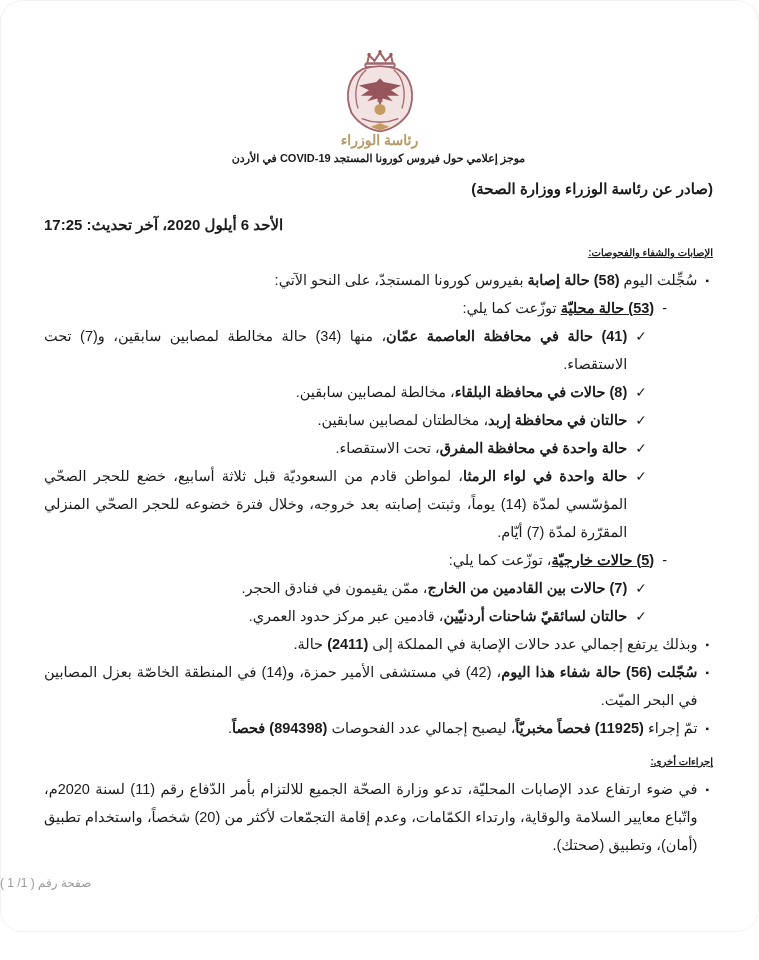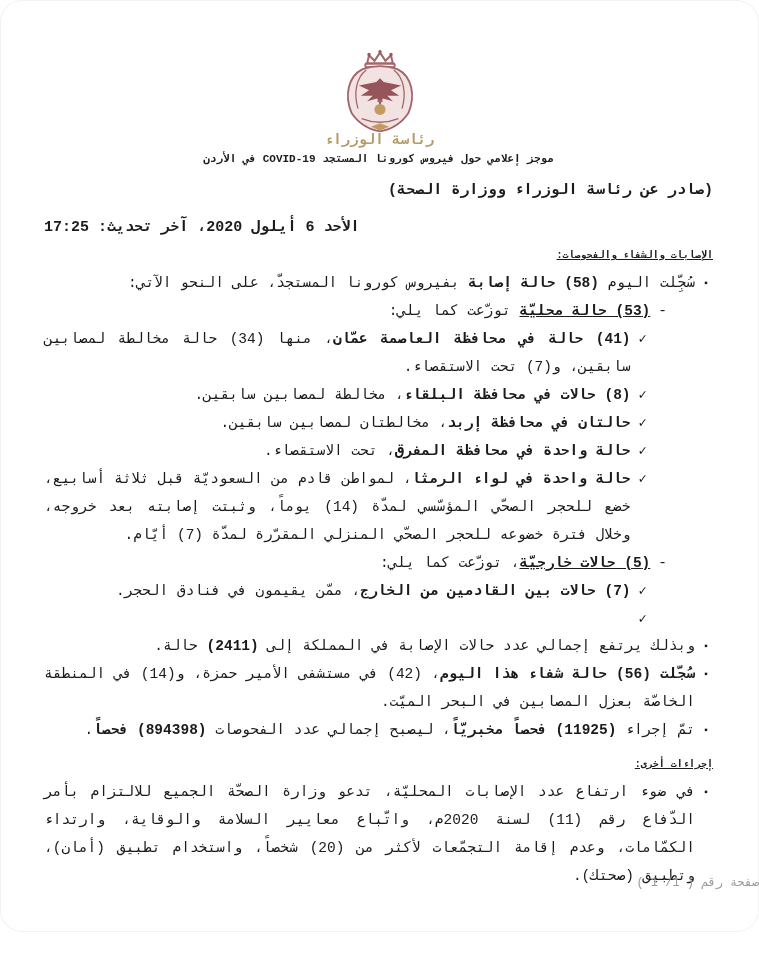--- a/index.html
+++ b/index.html
@@ -1,19 +1,19 @@
 <!DOCTYPE html>
 <html lang="ar" dir="rtl"><head>
 <meta charset="utf-8">
 <style>
   html,body{margin:0;padding:0;background:#ffffff;}
   .page{
     width:759px;height:932px;position:relative;overflow:hidden;
     background:#ffffff;color:var(--text,#1b1b1b);
-    font-family:Liberation Mono, monospace;
+    font-family:Liberation Sans, sans-serif;
     direction:rtl;
     box-shadow:inset 0 0 0 1px #f2f2f2;
     border-radius:22px;
   }
   .content{padding:0 46px 0 44px;}
   
   .logo-wrap{text-align:center;padding-top:48px;line-height:0;}
   svg.emblem{width:94px;height:88px;}
   .em-stroke{stroke:var(--emblem-stroke,#a2666a);fill:none;}
   .em-light{fill:var(--emblem-light,#f3e2e2);stroke:var(--emblem-stroke,#a2666a);}
@@ -40,21 +40,21 @@
   .item.check{padding-right:66px;}
   .bullet-marker{font-size:10px;line-height:27px;}
   .dash-marker{font-weight:bold;}
   .check-marker{font-size:14px;}
   .item-text{flex:1 1 auto;}
   .b{font-weight:bold;}
   .u{text-decoration:underline;}
   .item.dash .b{text-decoration:underline;}
   
   .footer{
-    position:absolute;bottom:42px;left:0;right:0;text-align:right;
+    position:absolute;bottom:42px;left:0;right:0;text-align:left;
     color:var(--footer-gray,#9b9b9b);font-size:12px;
   }
 </style>
 </head>
 <body>
 
 <div class="page" style="--text: #1b1b1b; --emblem-stroke: #a2666a; --emblem-light: #f3e2e2; --emblem-dark: #96555a; --emblem-gold: #c39a5f; --caption-gold: #b59a66; --footer-gray: #9b9b9b;">
 
   <div class="logo-wrap">
     <svg class="emblem" viewBox="0 0 100 96" aria-hidden="true">
@@ -118,20 +118,21 @@
         <div class="item dash">
           <span class="marker dash-marker">-</span>
           <div class="item-text"><span class="b u">(5) حالات خارجيّة</span><span>، توزّعت كما يلي:</span></div>
         </div>
         <div class="item check">
           <span class="marker check-marker">✓</span>
           <div class="item-text"><span class="b">(7) حالات بين القادمين من الخارج</span><span>، ممّن يقيمون في فنادق الحجر.</span></div>
         </div>
         <div class="item check">
           <span class="marker check-marker">✓</span>
+          <div class="item-text"><span class="b">حالتان لسائقيّ شاحنات أردنيّين</span><span>، قادمين عبر مركز حدود العمري.</span></div>
         </div>
         <div class="item bullet">
           <span class="marker bullet-marker">▪</span>
           <div class="item-text"><span>وبذلك يرتفع إجمالي عدد حالات الإصابة في المملكة إلى </span><span class="b">(2411)</span><span> حالة.</span></div>
         </div>
         <div class="item bullet">
           <span class="marker bullet-marker">▪</span>
           <div class="item-text"><span class="b">سُجّلت (56) حالة شفاء هذا اليوم</span><span>، (42) في مستشفى الأمير حمزة، و(14) في المنطقة الخاصّة بعزل المصابين في البحر الميّت.</span></div>
         </div>
         <div class="item bullet">

